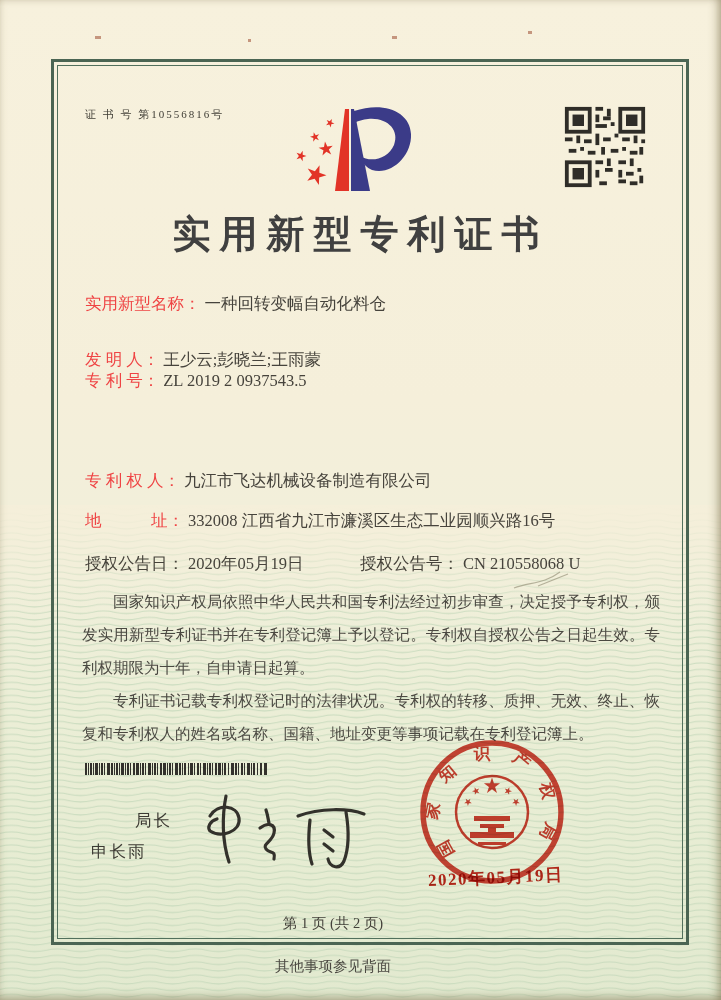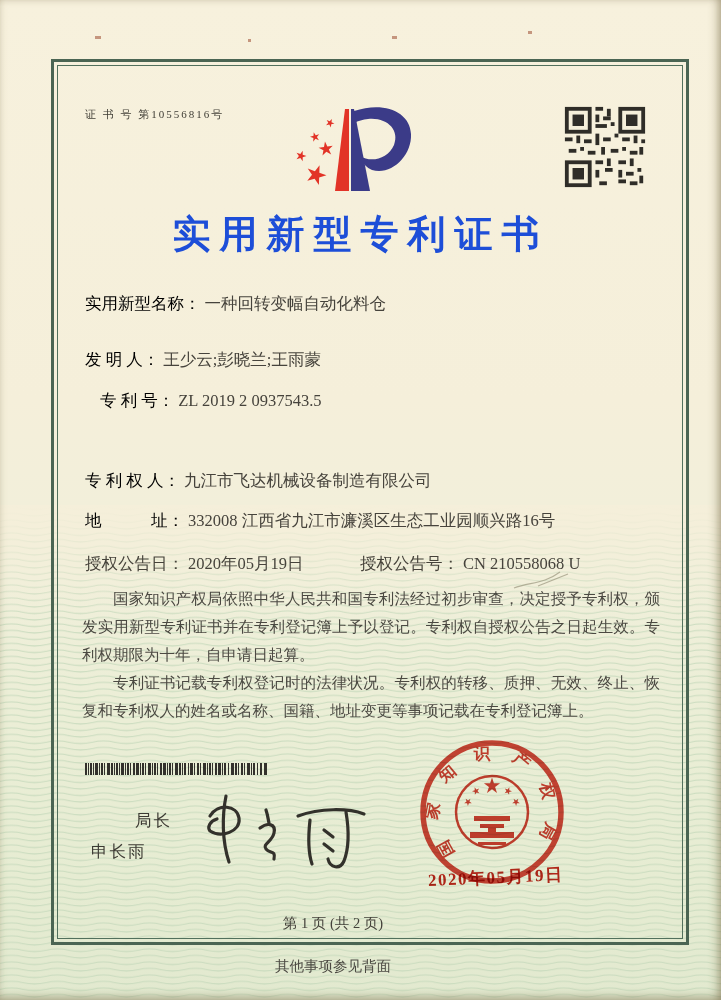--- a/index.html
+++ b/index.html
@@ -19,29 +19,29 @@
   .wave-fade{position:absolute;left:0;top:505px;width:721px;height:115px;z-index:1;
     background:linear-gradient(180deg,rgba(245,239,218,1) 0%,rgba(245,239,218,0) 100%);}
   .frame{position:absolute;left:51px;top:59px;width:632px;height:880px;
     border:3px solid #4b6553;z-index:2;}
   .frame-inner{position:absolute;inset:3px;border:1.5px solid #52705c;}
   .abs{position:absolute;z-index:3;}
   .cert-no{left:85px;top:107px;font-size:11px;letter-spacing:2px;color:#3f3d35;}
   .logo{left:288px;top:101px;}
   .qr{left:563px;top:105px;}
   .title{left:0;right:0;top:209px;text-align:center;font-size:38px;font-weight:700;
-    letter-spacing:9px;color:#1d4ed8;}
+    letter-spacing:9px;color:#404040;}
   .field-row{left:85px;font-size:16.5px;color:#45423a;white-space:nowrap;}
-  .f-label{color:#000000;}
+  .f-label{color:#ef4444;}
   .f-value{margin-left:4px;color:#46433c;text-align:center;}
-  .row-1{top:293px;} .row-2{top:349px;} .row-3{top:390px;margin-left:15px;}
+  .row-1{top:293px;} .row-2{top:349px;} .row-3{top:370px;}
   .row-4{top:430px;} .row-5{top:470px;} .row-6{top:510px;}
   .grant-row{top:553px;left:85px;right:60px;font-size:16.5px;color:#45423a;white-space:nowrap;}
   .grant-right{position:absolute;left:275px;top:0;}
-  .paras{left:82px;top:585px;width:578px;font-size:15.5px;line-height:28px;
+  .paras{left:82px;top:585px;width:578px;font-size:15.5px;line-height:33px;
     color:#4b4942;text-align:justify;z-index:3;}
   .paras p{margin:0;text-indent:2em;}
   .barcode{left:85px;top:763px;}
   .issuer-title{left:91px;top:810px;font-size:16.5px;color:#3c3a33;letter-spacing:2px;margin-left:44px;}
   .issuer-name{left:91px;top:841px;font-size:16.5px;color:#3c3a33;letter-spacing:2px;}
   .signature{left:198px;top:786px;}
   .seal{left:404px;top:726px;z-index:6;mix-blend-mode:multiply;opacity:.92;}
   .seal-date{left:428px;top:866px;font-size:17px;font-weight:700;color:#c22a1e;
     letter-spacing:1.5px;z-index:7;transform:rotate(-2.5deg);mix-blend-mode:multiply;}
   .page-info{left:0;right:55px;top:914px;text-align:center;font-size:14.5px;color:#43413a;z-index:3;}

